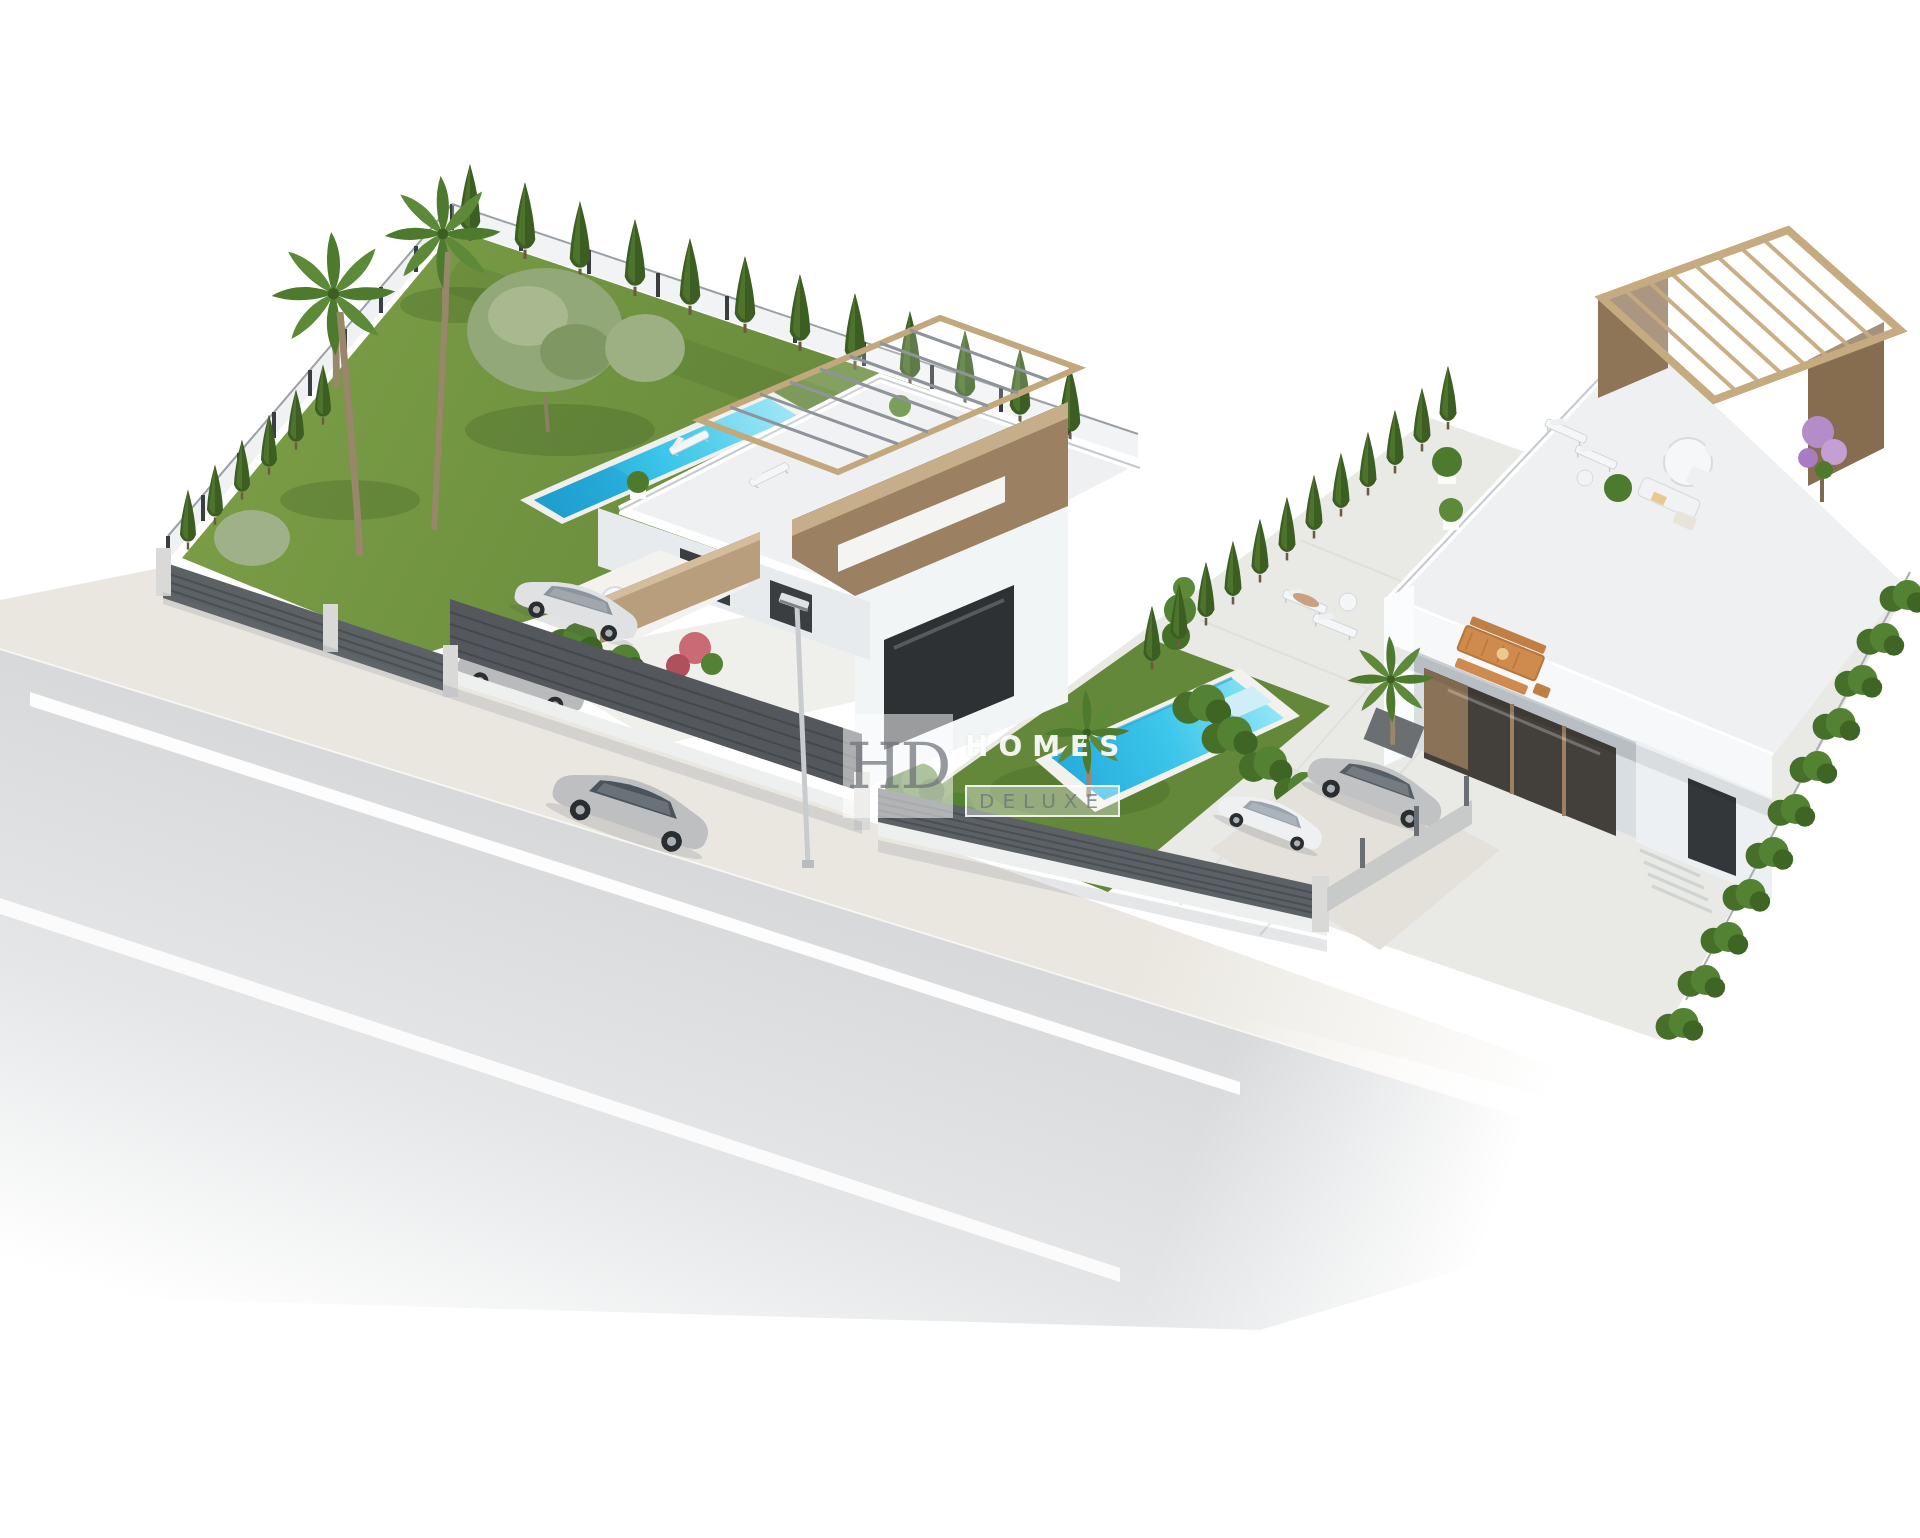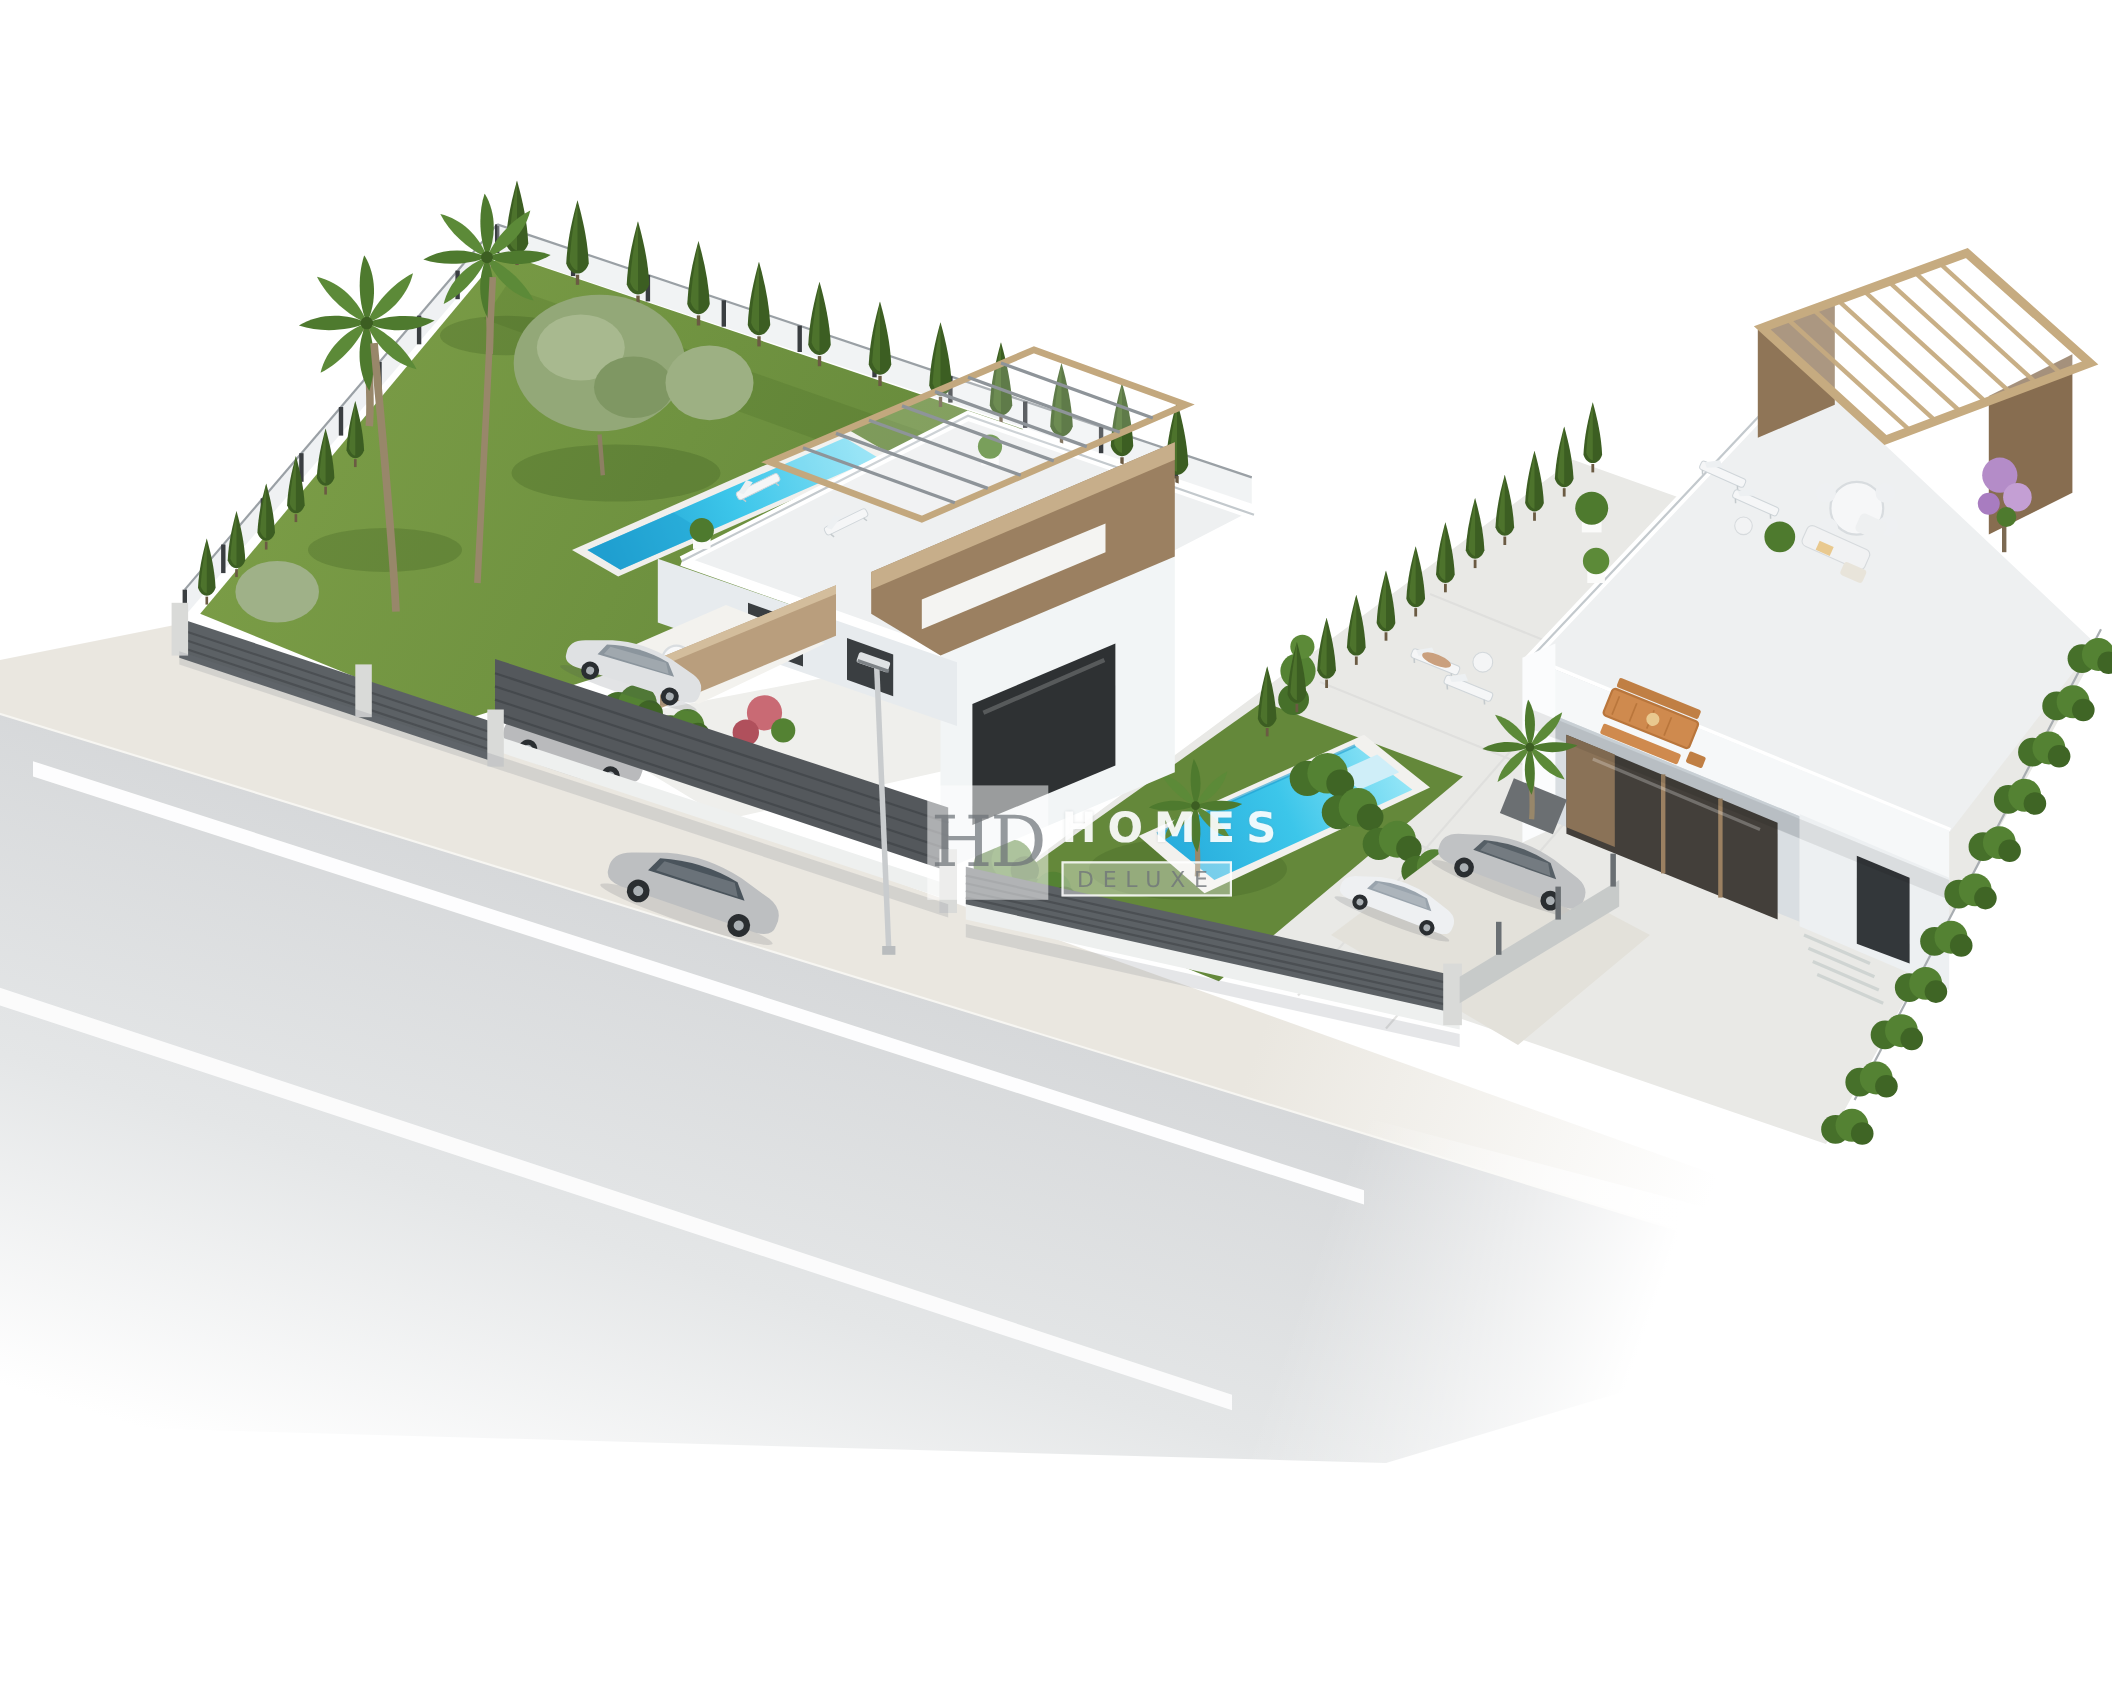--- a/index.html
+++ b/index.html
@@ -6,23 +6,23 @@
   .stage{position:relative;width:1920px;height:1538px;background:#ffffff;overflow:hidden;
          font-family:"DejaVu Sans", sans-serif;}
   .scene-svg{position:absolute;left:0;top:0;}
   
   .watermark{position:absolute;left:830px;top:714px;display:flex;opacity:.95;}
   .wm-hd{width:110px;height:104px;background:rgba(255,255,255,.55);
          display:flex;align-items:center;justify-content:center;
          font-family:"DejaVu Serif", serif;font-size:64px;font-weight:400;
          color:rgba(118,123,128,.8);letter-spacing:-2px;line-height:1;margin-left:13px;}
   .wm-col{margin-left:12px;padding-top:16px;}
-  .wm-homes{font-weight:bold;font-size:38px;letter-spacing:10px;
+  .wm-homes{font-weight:bold;font-size:28px;letter-spacing:10px;
             color:rgba(255,255,255,.96);text-shadow:0 0 3px rgba(130,135,140,.28);white-space:nowrap;}
-  .wm-deluxe{margin-top:9px;display:inline-block;border:2px solid rgba(255,255,255,.9);
+  .wm-deluxe{margin-top:22px;display:inline-block;border:2px solid rgba(255,255,255,.9);
              background:rgba(255,255,255,.38);padding:2px 12px;font-size:20px;
              letter-spacing:8px;color:rgba(116,121,126,.85);white-space:nowrap;}
 </style>
 </head>
 <body>
 
 <div class="stage">
 
 <svg class="scene-svg" width="1920" height="1538" viewBox="0 0 1920 1538" xmlns="http://www.w3.org/2000/svg">
   <defs>

